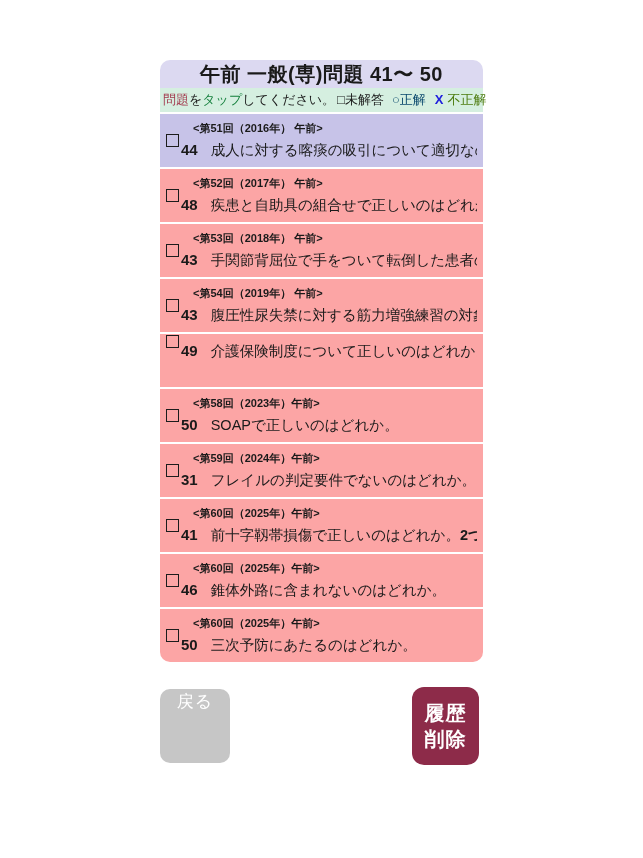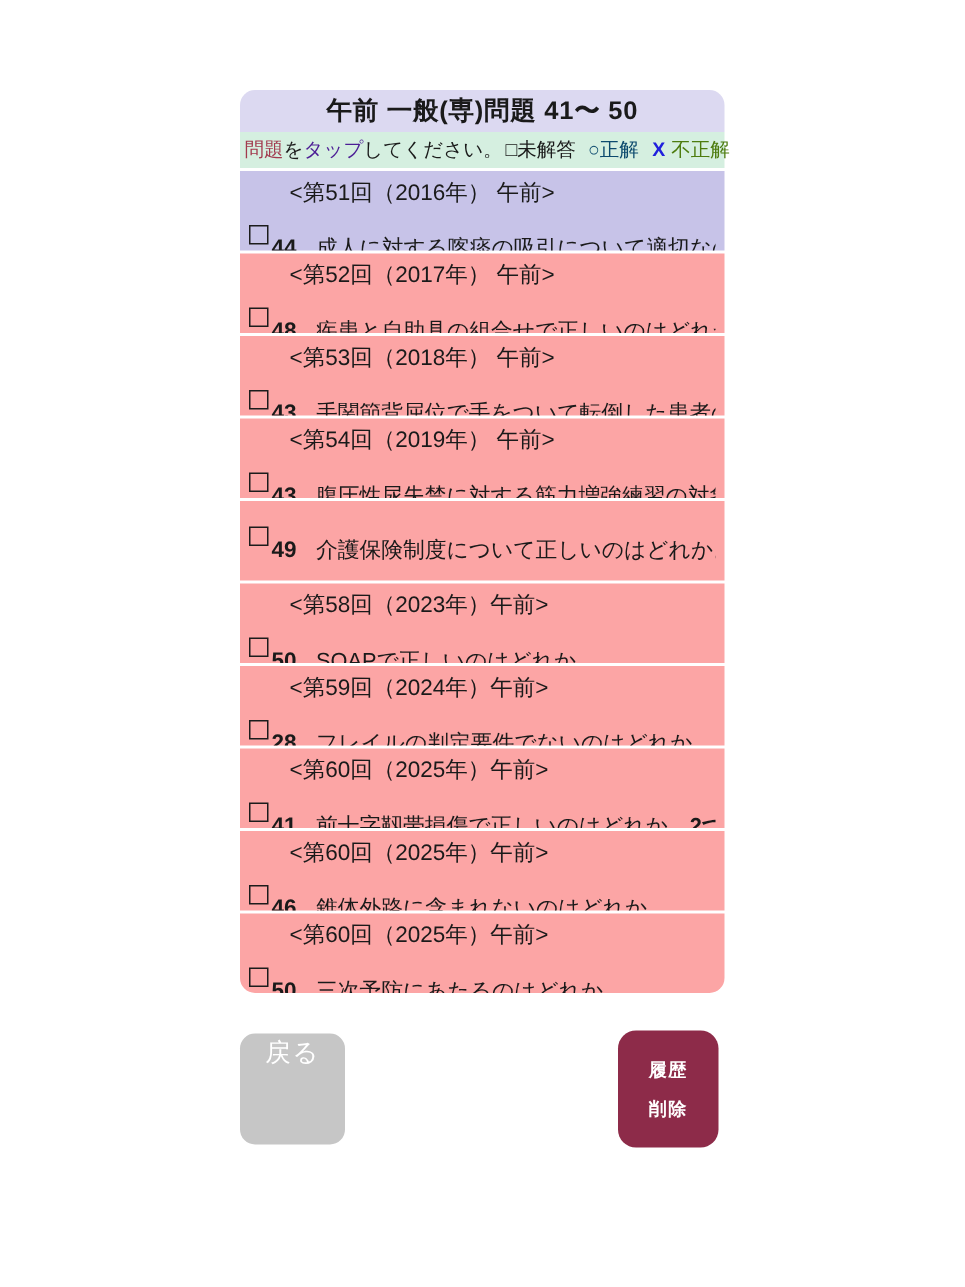--- a/index.html
+++ b/index.html
@@ -18,63 +18,64 @@
   .panel {
     width: 323px;
     margin: 60px auto 0 auto;
   }
   .title-bar {
     background: #dcd9f1;
     height: 28px;
     line-height: 28px;
     text-align: center;
     font-weight: bold;
-    font-size: 17px;
+    font-size: 20px;
     border-radius: 10px 10px 0 0;
     letter-spacing: 0.5px;
     margin-top: 16px;
   }
   .legend-bar {
     background: #d5efe0;
     height: 24px;
     line-height: 24px;
     font-size: 13px;
     padding-left: 3px;
     white-space: nowrap;
     margin-bottom: 2px;
   }
   .legend-title { color: #a23a4e; }
   .legend-plain { color: #1a1a1a; }
-  .legend-tap { color: #4c1d95; }
+  .legend-tap { color: #15803d; }
   .legend-unanswered { color: #1a1a1a; margin-left: 2px; }
   .legend-correct { color: #0c4a6e; margin-left: 8px; }
   .legend-x { color: #2020dd; font-weight: bold; margin-left: 9px; }
   .legend-wrong { color: #4d7c0f; margin-left: 4px; }
 
   .qlist .row {
     background: #fca5a5;
     height: 53px;
     margin-bottom: 2px;
     box-sizing: border-box;
     padding: 5px 6px 0 6px;
     overflow: hidden;
     cursor: pointer;
   }
   .qlist .row.selected { background: #c7c3e8; }
   .qlist .row:last-child { border-radius: 0 0 10px 10px; }
   .row-header {
     padding-left: 27px;
-    font-size: 15px;
+    font-size: 11px;
     line-height: 19px;
     white-space: nowrap;
+    font-weight: bold;
   }
   .row-line {
     display: flex;
     align-items: flex-start;
-    margin-top: 18px;
+    margin-top: 2px;
   }
   .cb {
     flex: 0 0 auto;
     width: 11px;
     height: 11px;
     border: 1.7px solid #1c1c1c;
     margin-top: -6px;
     background: transparent;
   }
   .qnum {
@@ -117,21 +118,21 @@
   }
   .delete-btn {
     width: 67px;
     height: 78px;
     margin-top: -2px;
     margin-right: 4px;
     background: #8d2b49;
     color: #ffffff;
     border: none;
     border-radius: 12px;
-    font-size: 12px;
+    font-size: 20px;
     font-weight: bold;
     font-family: inherit;
     display: flex;
     flex-direction: column;
     align-items: center;
     justify-content: center;
     line-height: 26px;
     cursor: pointer;
     letter-spacing: 1px;
   }
@@ -198,21 +199,21 @@
           <span class="cb"></span>
           <span class="qnum">50</span>
           <span class="qtext"><span>SOAPで正しいのはどれか。</span><b></b></span>
         </div>
       </div>
 
       <div class="row">
         <div class="row-header">&lt;第59回（2024年）午前&gt;</div>
         <div class="row-line">
           <span class="cb"></span>
-          <span class="qnum">28</span>
+          <span class="qnum">31</span>
           <span class="qtext"><span>フレイルの判定要件でないのはどれか。</span><b></b></span>
         </div>
       </div>
 
       <div class="row">
         <div class="row-header">&lt;第60回（2025年）午前&gt;</div>
         <div class="row-line">
           <span class="cb"></span>
           <span class="qnum">41</span>
           <span class="qtext"><span>前十字靱帯損傷で正しいのはどれか。</span><b>2つ選べ</b></span>

